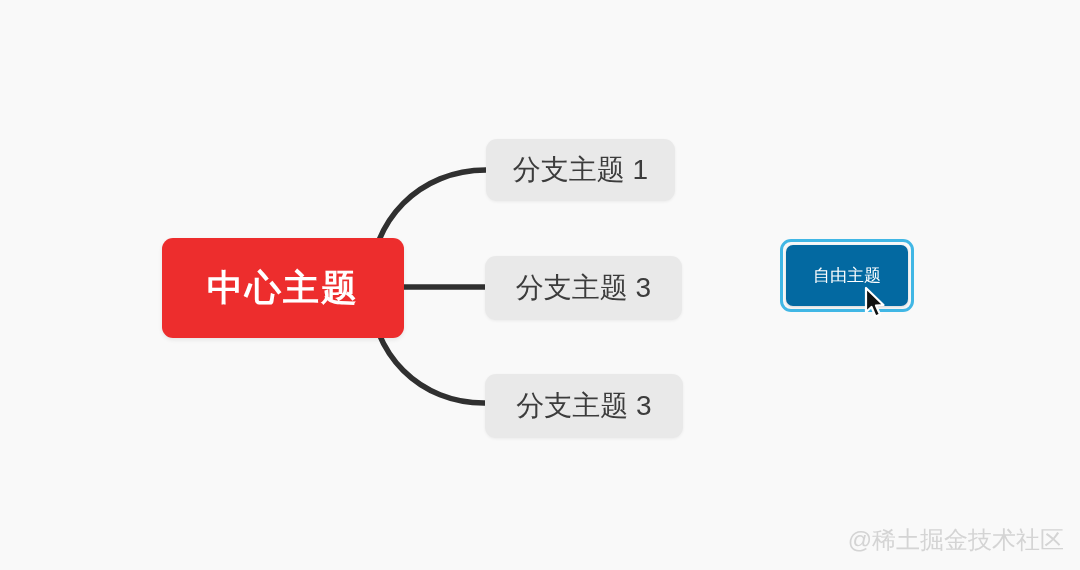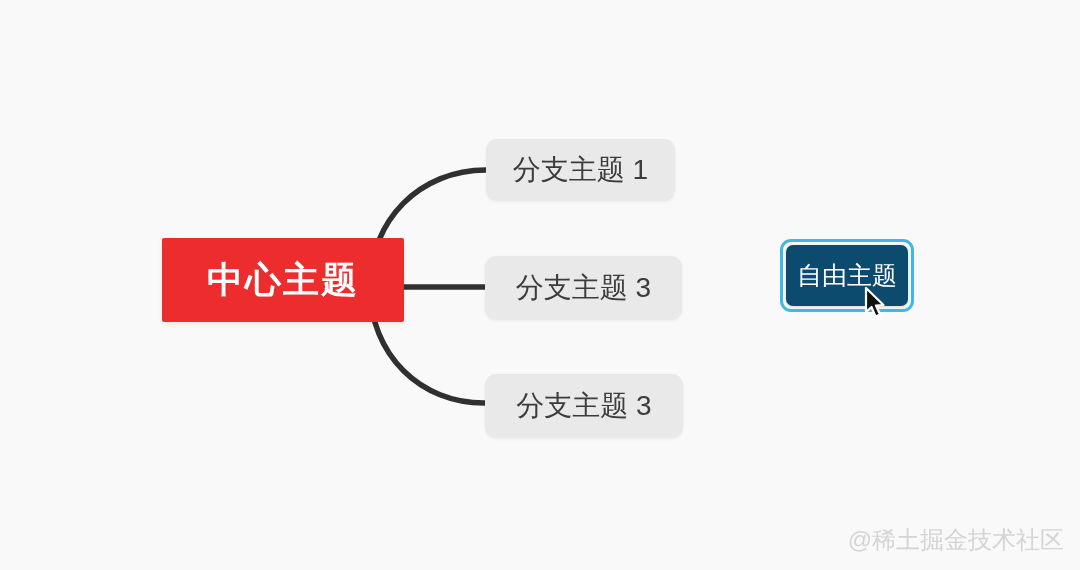--- a/index.html
+++ b/index.html
@@ -27,23 +27,23 @@
     justify-content: center;
     box-sizing: border-box;
     z-index: 1;
     cursor: default;
     user-select: none;
   }
   .central-topic {
     left: 162px;
     top: 238px;
     width: 242px;
-    height: 84px;
+    height: 100px;
     background: #ed2d2d;
-    border-radius: 2px;
+    border-radius: 11px;
     color: #ffffff;
     font-size: 36px;
     font-weight: bold;
     letter-spacing: 2px;
     box-shadow: 0 2px 4px rgba(0,0,0,0.08);
   }
   .branch-topic {
     background: #e9e9e9;
     border-radius: 11px;
     color: #3c3c3c;
@@ -62,24 +62,24 @@
     box-sizing: border-box;
     border: 3px solid #41b7e5;
     border-radius: 11px;
     padding: 3px;
     z-index: 1;
   }
   .free-topic {
     position: static;
     width: 100%;
     height: 100%;
-    background: #0c4a6e;
+    background: #0369a1;
     border-radius: 7px;
     color: #ffffff;
-    font-size: 25px;
+    font-size: 17px;
     box-shadow: 0 1px 3px rgba(0,0,0,0.15);
   }
   .mouse-cursor {
     position: absolute;
     left: 858px;
     top: 284px;
     z-index: 3;
     pointer-events: none;
   }
   .watermark {

